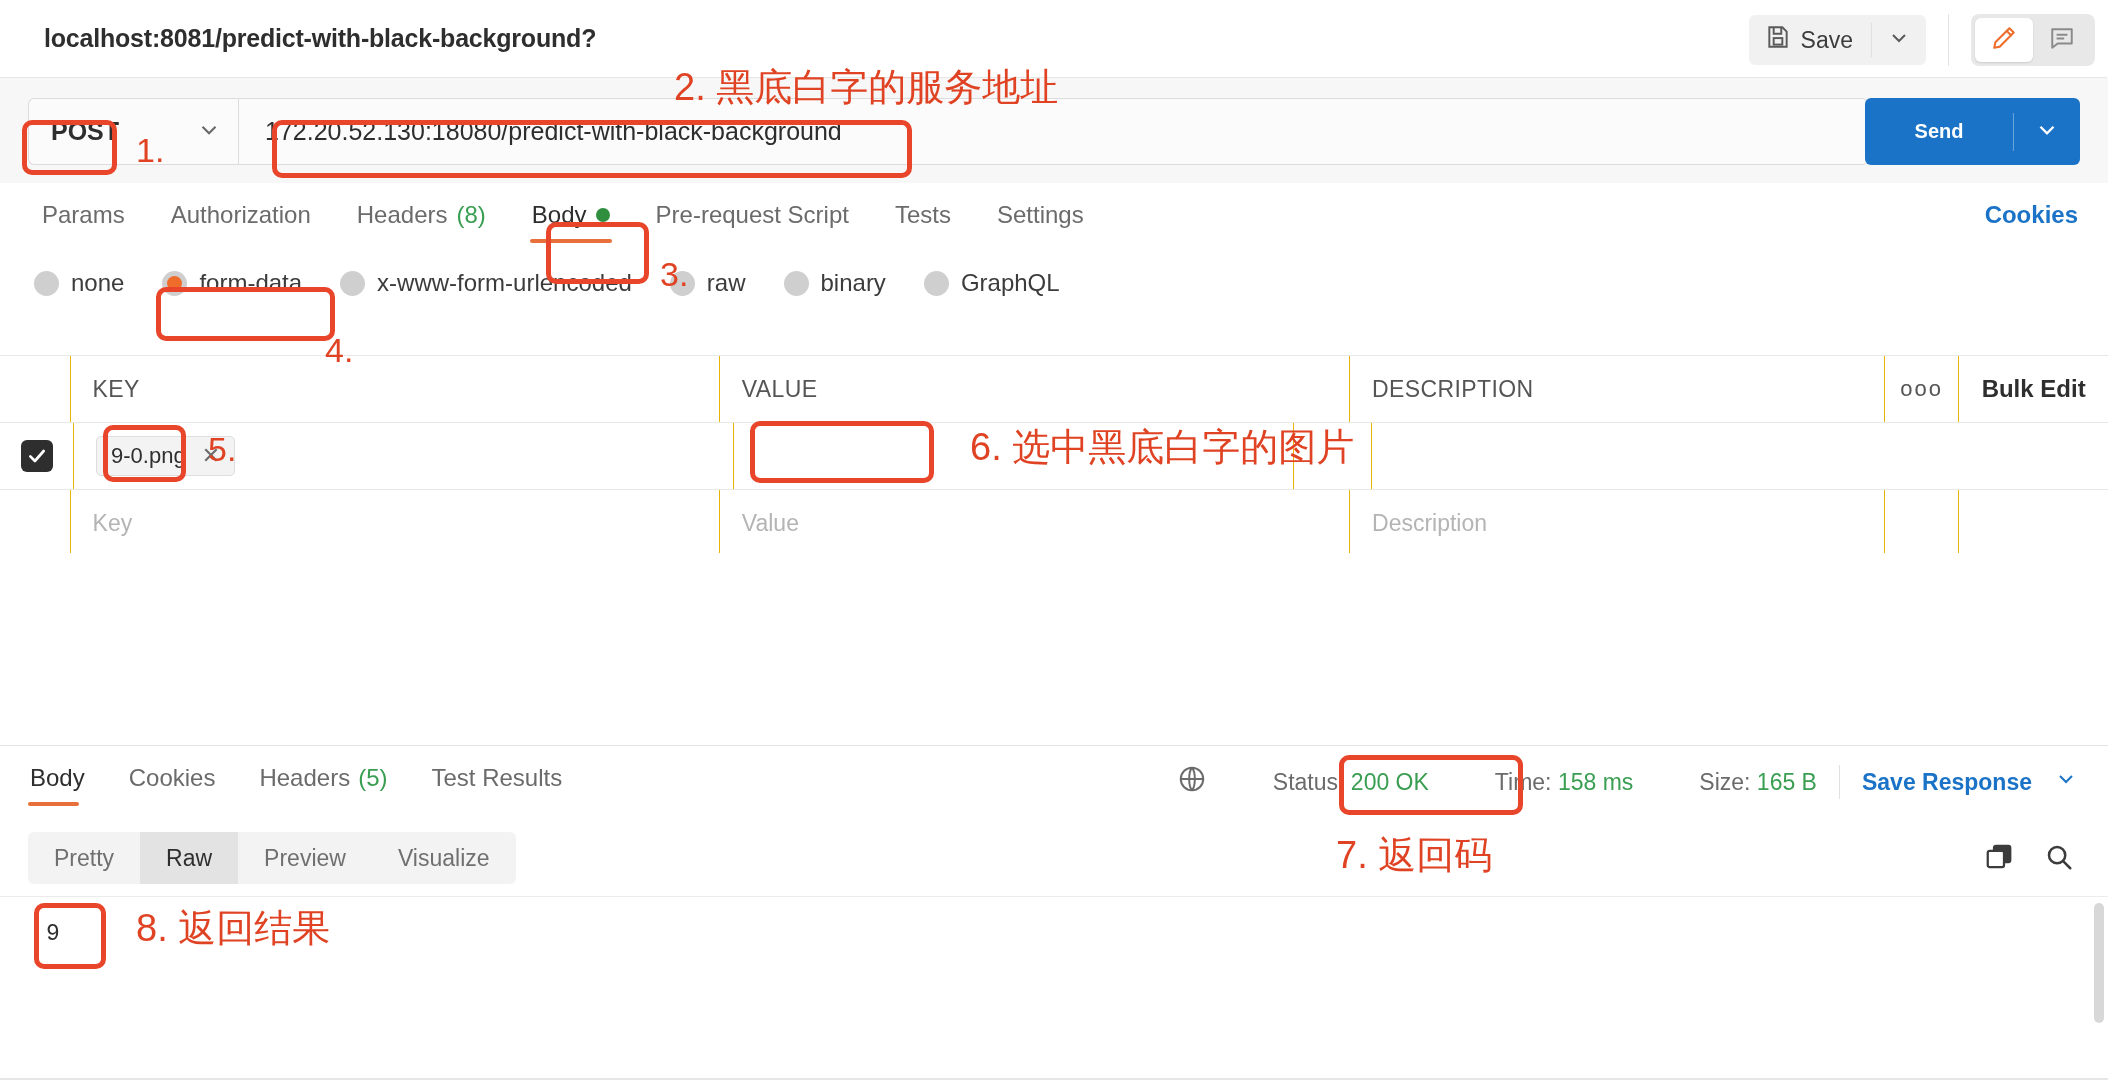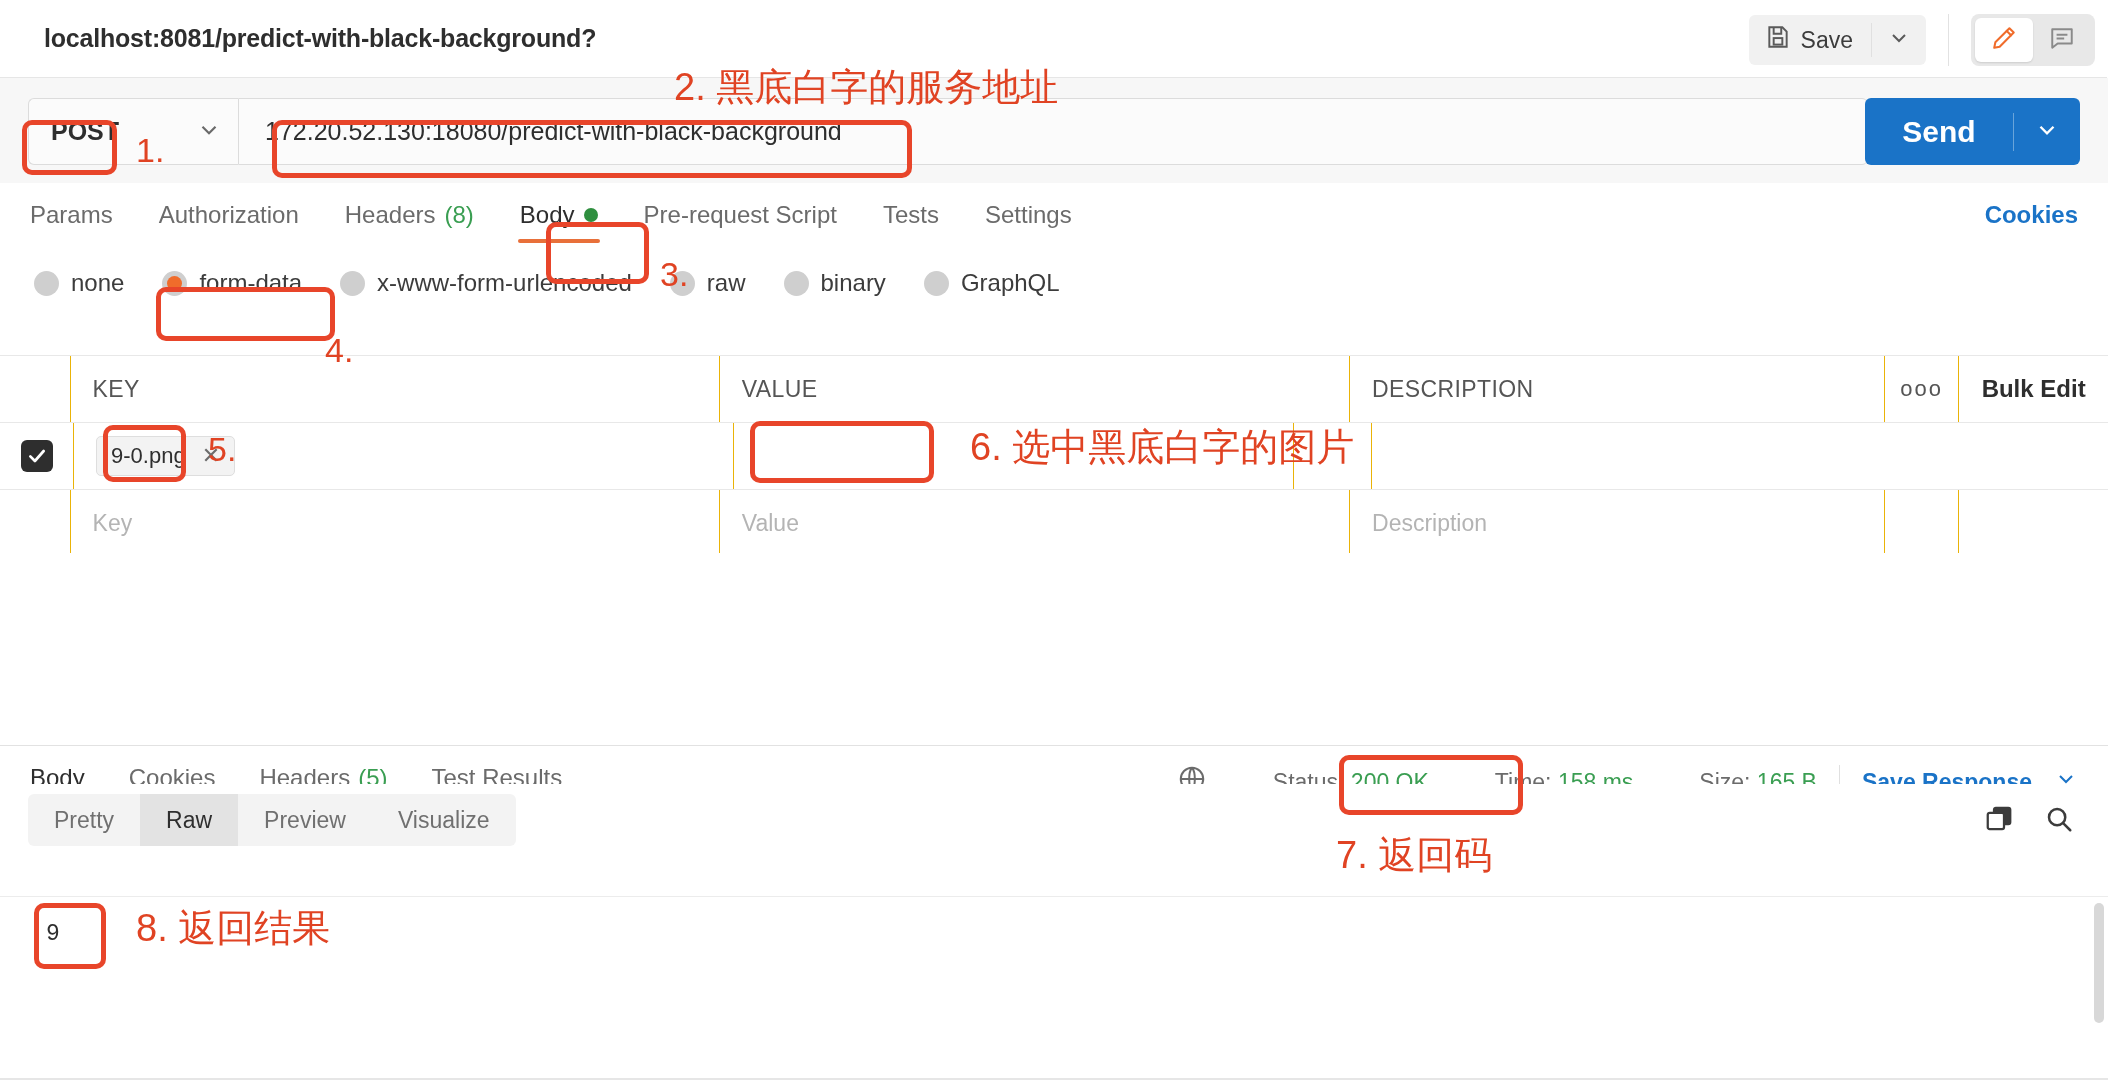--- a/index.html
+++ b/index.html
@@ -69,33 +69,33 @@
     display: flex; align-items: center; padding-left: 26px;
     font-size: 25px; color: #2e2e2e;
   }
   .send-group {
     position: absolute; right: 28px; top: 20px; height: 67px;
     display: flex; align-items: center;
     background: #1a73c7; border-radius: 6px;
   }
   .send-btn {
     display: flex; align-items: center; justify-content: center;
-    width: 148px; height: 67px; color: #fff; font-size: 30px; font-weight: bold;
+    width: 148px; height: 67px; color: #fff; font-size: 20px; font-weight: bold;
     cursor: pointer;
   }
   .send-sep { width: 1px; height: 38px; background: rgba(255,255,255,.35); }
   .send-caret {
     width: 66px; height: 67px; display: flex; align-items: center; justify-content: center;
     cursor: pointer;
   }
 
   
   .reqtabs {
     position: absolute; left: 0; top: 183px; width: 2108px; height: 68px;
-    background: #fff; display: flex; align-items: center; padding-left: 28px;
+    background: #fff; display: flex; align-items: center; padding-left: 40px;
   }
   .rtab {
     position: relative; font-size: 24px; color: #6b6b6b;
     margin-right: 42px; padding: 10px 2px 14px 2px; cursor: pointer;
     display: flex; align-items: center; gap: 9px; white-space: nowrap;
   }
   .rtab.active { color: #2e2e2e; }
   .rtab.active::after {
     content: ""; position: absolute; left: 0; right: 0; bottom: 0;
     height: 4px; background: #e8703a; border-radius: 2px;
@@ -178,21 +178,21 @@
   }
   .resp-meta {
     position: absolute; right: 30px; top: 18px;
     display: flex; align-items: center; gap: 22px; font-size: 23px;
   }
   .meta-item { color: #6b6b6b; white-space: nowrap; margin-left: 44px; }
   .meta-val { color: #3a9e52; }
   .meta-sep { width: 1px; height: 34px; background: #e0e0e0; }
   .save-resp { color: #1a73c7; font-weight: bold; cursor: pointer; white-space: nowrap; }
 
-  .viewbar { position: absolute; left: 0; top: 784px; width: 2108px; height: 74px; background: #fff; }
+  .viewbar { position: absolute; left: 0; top: 822px; width: 2108px; height: 74px; background: #fff; }
   .seg {
     position: absolute; left: 28px; top: 10px; display: flex;
     background: #f3f3f3; border-radius: 6px; overflow: hidden;
   }
   .seg-btn {
     padding: 0 26px; height: 52px; display: flex; align-items: center;
     font-size: 23px; color: #707070; cursor: pointer;
   }
   .seg-btn.active { background: #e3e3e3; color: #2e2e2e; }
   .view-icons { position: absolute; right: 34px; top: 20px; display: flex; align-items: center; gap: 30px; }

